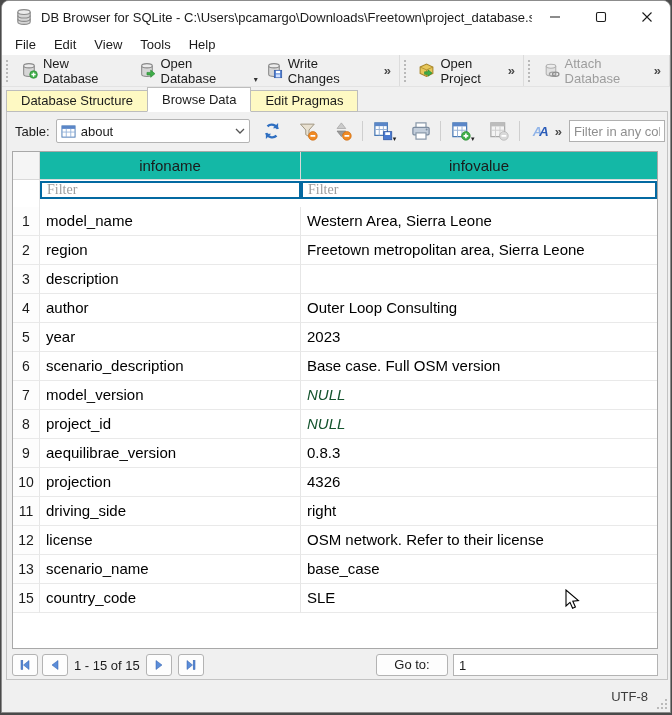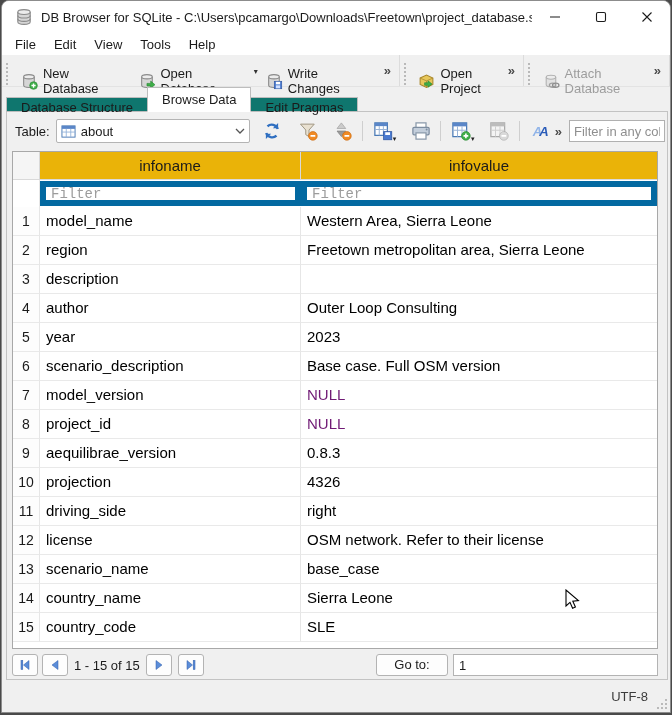--- a/index.html
+++ b/index.html
@@ -29,36 +29,36 @@
     position:absolute; top:32px; left:0; right:0; height:22px;
     background:#ffffff; display:flex; align-items:center; padding-left:4px;
   }
   .menuitem { font-size:13px; color:#1b1b1b; padding:2px 9px; }
   
   .toolbar {
     position:absolute; top:54px; left:0; right:0; height:32px;
     background:#f0f0f0; display:flex; align-items:stretch;
     border-bottom:1px solid #e3e3e3;
   }
-  .tgroup { display:flex; align-items:flex-start; border-right:1px solid #dcdcdc; padding:8px 2px; }
+  .tgroup { display:flex; align-items:center; border-right:1px solid #dcdcdc; padding:0 2px; }
   .tgroup .handle { width:5px; height:22px; border-left:2px dotted #b9b9b9; margin:0 4px 0 2px; }
   .tbtn { display:flex; align-items:center; gap:5px; padding:3px 6px; font-size:13px; color:#1b1b1b; }
   .tbtn.disabled { color:#9d9d9d; }
   .tbtn .ic { width:17px; height:17px; flex:0 0 auto; }
   .caret-down { font-size:8px; color:#333; align-self:flex-end; margin:0 2px 2px -2px; }
   .chev { font-size:13px; font-weight:bold; color:#4a4a4a; padding:0 6px; margin-left:auto; }
   .g1 { width:398px; } .g2 { width:124px; } .g3 { flex:1; }
   
   .tabs {
     position:absolute; top:86px; left:4px; right:4px; height:25px;
     display:flex; align-items:flex-end; z-index:3;
   }
   .tab {
-    height:15px; line-height:20px; padding:0 14px; font-size:13px; color:#1b1b1b;
-    background:#0f766e; border:1px solid #bdbdbd; margin-right:-1px;
+    height:22px; line-height:20px; padding:0 14px; font-size:13px; color:#1b1b1b;
+    background:#fef9c3; border:1px solid #bdbdbd; margin-right:-1px;
   }
   .tab.active {
     height:25px; line-height:24px; background:#ffffff;
     border-bottom:1px solid #ffffff; position:relative; z-index:4;
   }
   
   .panel {
     position:absolute; top:110px; left:4px; width:662px; height:569px;
     border:1px solid #c3c3c3; background:#f0f0f0;
   }
@@ -87,38 +87,38 @@
   .chev2 { font-size:13px; font-weight:bold; color:#4a4a4a; margin:0 7px 0 2px; }
   
   .tbl {
     position:absolute; left:5px; top:39px; width:646px; height:498px;
     background:#ffffff; border:1px solid #a8a8a8; overflow:hidden;
   }
   .grow { display:grid; grid-template-columns:27px 261px 1fr; }
   .hrow { height:28px; border-bottom:1px solid #d9d9d9; }
   .hcell {
     font-size:15px; color:#1b1b1b; text-align:center; line-height:27px;
-    border-right:1px solid #d9d9d9; background:#eab308;
+    border-right:1px solid #d9d9d9; background:#14b8a6;
   }
   .corner { background:#f5f5f5; border-right:1px solid #d9d9d9; }
   .frow { height:27px; }
   .fgutter { background:#ffffff; border-right:1px solid #e6e6e6; }
   .finput {
-    width:100%; height:25px; margin:1px 0 0 0; border:6px solid #0369a1; background:#fff;
-    font-size:14px; padding:0 5px; font-family:Liberation Mono, monospace; color:#1b1b1b;
+    width:100%; height:18px; margin:1px 0 0 0; border:2px solid #0369a1; background:#fff;
+    font-size:14px; padding:0 5px; font-family:Liberation Serif, serif; color:#1b1b1b;
   }
   .finput::placeholder { color:#9c9c9c; }
   .trow { height:29px; }
   .cell {
     font-size:15px; color:#000; line-height:28px; padding:0 6px;
     border-right:1px solid #e6e6e6; border-bottom:1px solid #e9e9e9;
     white-space:nowrap; overflow:hidden;
   }
   .gutter { text-align:center; padding:0 2px; background:#fdfdfd; font-size:14px; color:#1b1b1b; }
-  .cell.null { color:#701a75; }
+  .cell.null { color:#14532d; font-style:italic; }
   
   .pager {
     position:absolute; left:5px; top:541px; width:646px; height:24px;
     display:flex; align-items:center;
   }
   .pbtn {
     width:26px; height:22px; border:1px solid #b3b3b3; border-radius:3px; background:#fdfdfd;
     display:flex; align-items:center; justify-content:center; margin-right:4px;
   }
   .ptext { font-size:13px; color:#1b1b1b; padding:0 6px 0 2px; }
@@ -402,25 +402,20 @@
           </div>
           <div class="grow trow">
             <div class="cell gutter">12</div>
             <div class="cell">license</div>
             <div class="cell" style="border-right: none;">OSM network. Refer to their license</div>
           </div>
           <div class="grow trow">
             <div class="cell gutter">13</div>
             <div class="cell">scenario_name</div>
             <div class="cell" style="border-right: none;">base_case</div>
-          </div>
-          <div class="grow trow">
-            <div class="cell gutter">14</div>
-            <div class="cell">country_name</div>
-            <div class="cell" style="border-right: none;">Sierra Leone</div>
           </div>
           <div class="grow trow">
             <div class="cell gutter">15</div>
             <div class="cell">country_code</div>
             <div class="cell" style="border-right: none;">SLE</div>
           </div>
         </div>
     </div>
 
     <div class="pager">

